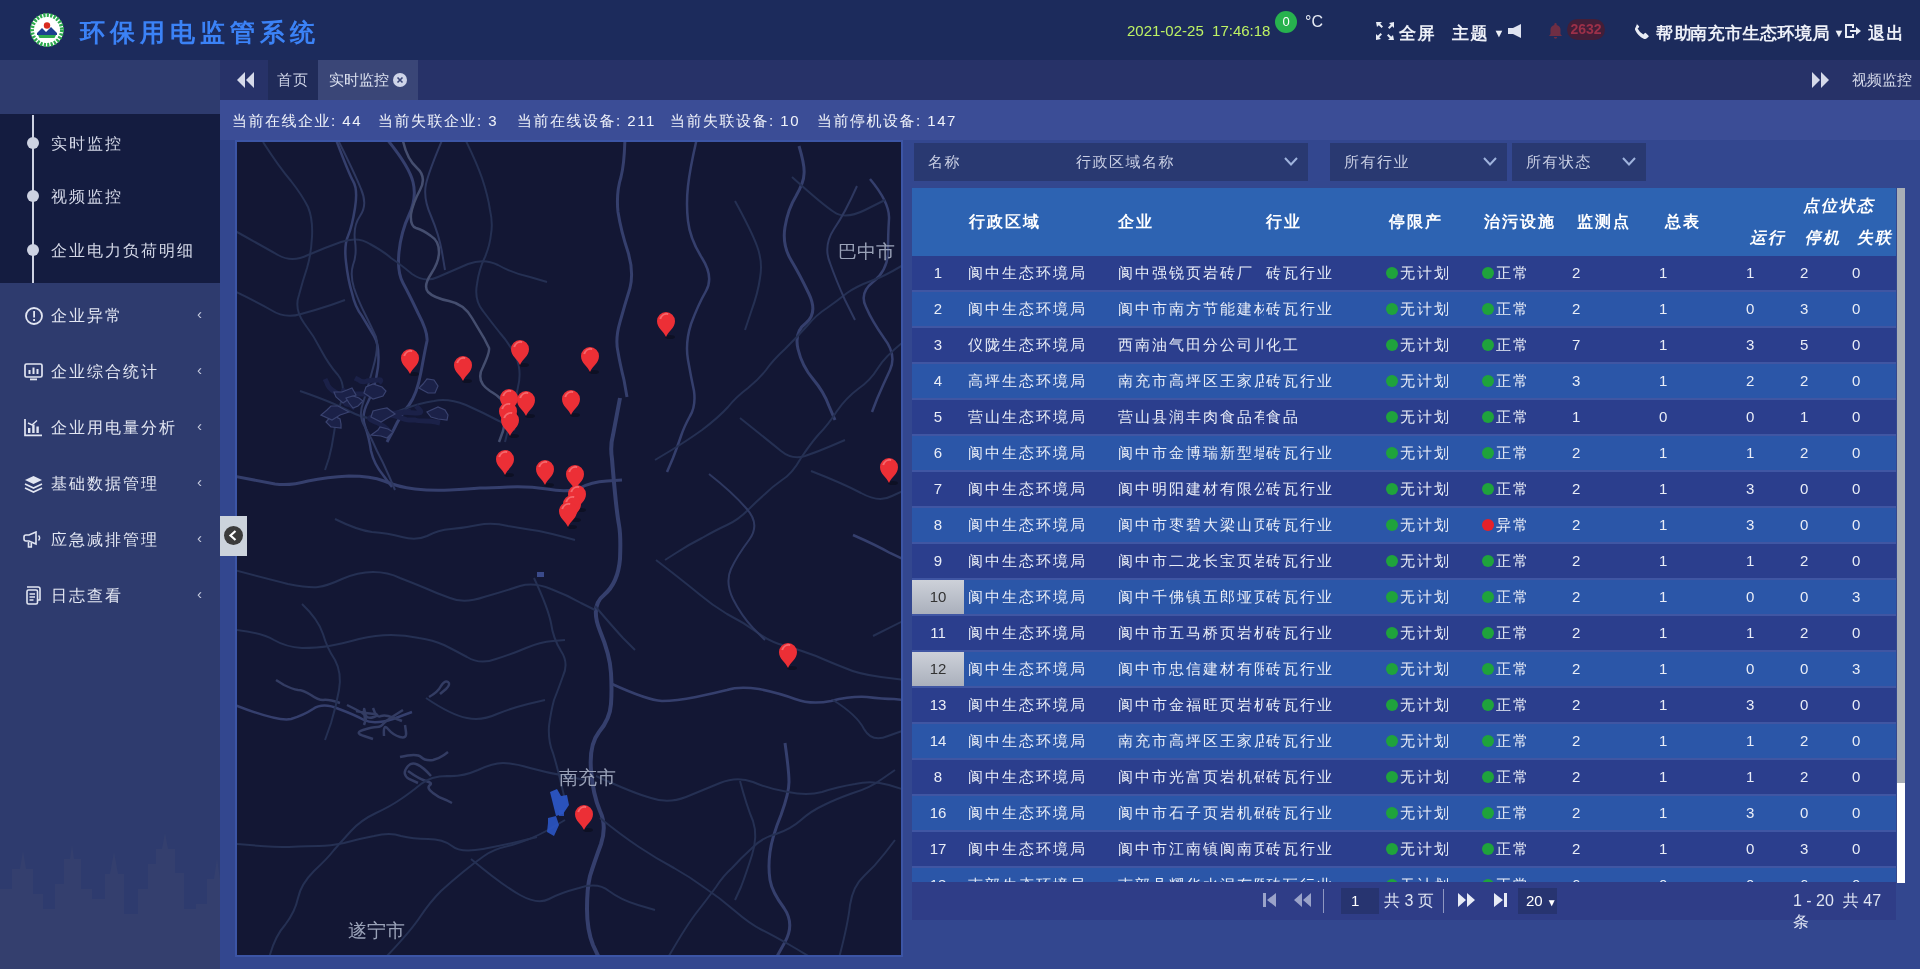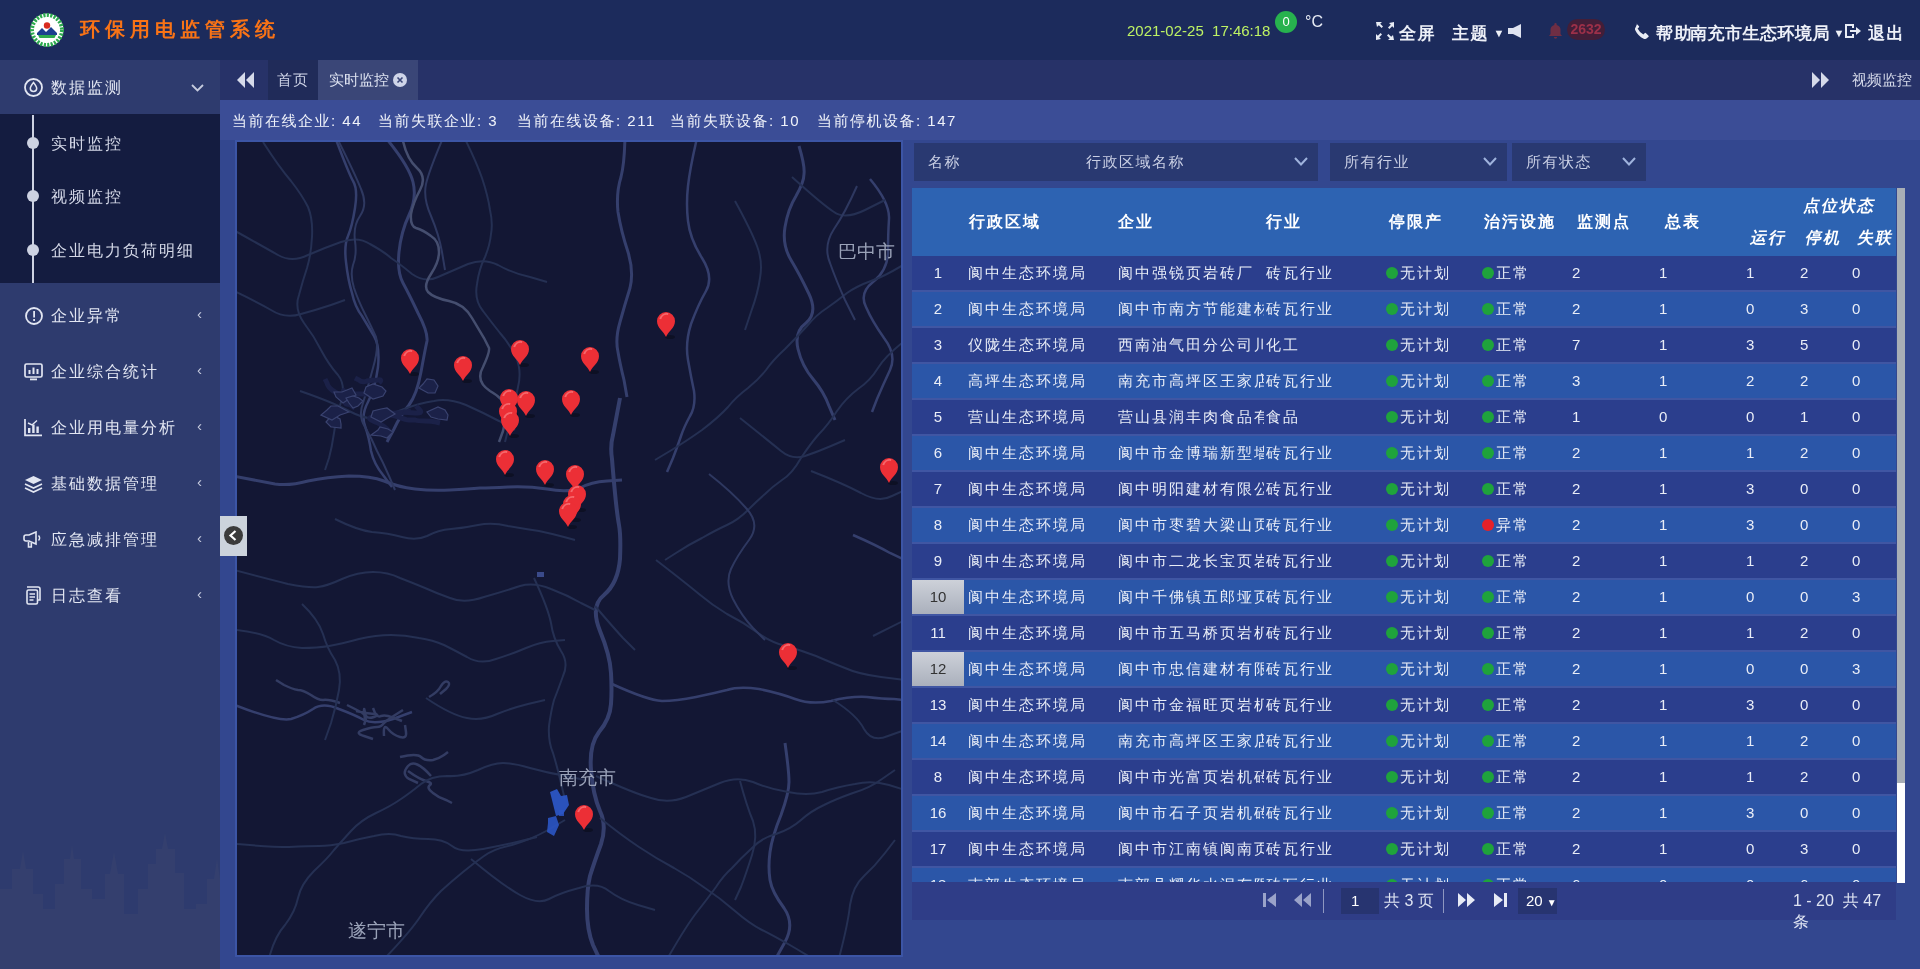--- a/index.html
+++ b/index.html
@@ -1,20 +1,20 @@
 <!DOCTYPE html>
 <html lang="zh"><head>
 <meta charset="utf-8">
 <title>环保用电监管系统</title>
 <style>
 *{margin:0;padding:0;box-sizing:border-box}
 html,body{width:1920px;height:969px;overflow:hidden;background:#33478f;font-family:"Liberation Sans",sans-serif;}
 .abs{position:absolute}
 #header{position:absolute;left:0;top:0;width:1920px;height:60px;background:#1c2b5c;z-index:5}
-#title{position:absolute;left:80px;top:16px;color:#f97316;font-size:20px;font-weight:bold;letter-spacing:5px}
+#title{position:absolute;left:80px;top:16px;color:#3b82f6;font-size:25px;font-weight:bold;letter-spacing:5px}
 #hdate{position:absolute;left:1127px;top:22px;color:#bef264;font-size:15px}
 #tempc{position:absolute;left:1275px;top:11px;width:22px;height:22px;border-radius:50%;background:#27b24e;color:#fff;font-size:13px;text-align:center;line-height:22px}
 #tempd{position:absolute;left:1305px;top:13px;color:#e8ecf5;font-size:16px}
 .hitem{position:absolute;top:22px;color:#edf0f8;font-size:17px;font-weight:bold;letter-spacing:1.5px}
 #sidebar{position:absolute;left:0;top:60px;width:220px;height:909px;background:#2e3b6e}
 #submenu{position:absolute;left:0;top:54px;width:220px;height:169px;background:#141c40}
 .mitem{position:absolute;left:0;width:220px;height:56px;color:#e2e6f2;font-size:16px}
 .mitem .txt{position:absolute;left:51px;top:18px;letter-spacing:2px}
 .mitem .chev{position:absolute;right:18px;top:17px;color:#c6cbde;font-size:15px}
 .subitem{position:absolute;left:51px;color:#d5d9e8;font-size:16px;letter-spacing:2px}
@@ -79,30 +79,20 @@
   </svg>
   <div class="hitem" style="left:1656px">帮助</div>
   <div class="hitem" style="left:1690px;letter-spacing:0.5px">南充市生态环境局<span style="font-size:11px;vertical-align:2px"> ▼</span></div>
   <svg class="abs" style="left:1845px;top:23px" width="17" height="16" viewBox="0 0 17 16" fill="#e8ecf5">
     <path d="M0 1h9v4H7V3H2v10h5v-2h2v4H0zM11 4l5 4-5 4V9H5V7h6z"></path>
   </svg>
   <div class="hitem" style="left:1868px">退出</div>
 </div>
 
 <div id="sidebar">
-  <div class="mitem" style="top:0">
-    <svg class="abs" style="left:24px;top:18px" width="19" height="19" viewBox="0 0 19 19">
-      <circle cx="9.5" cy="9.5" r="8.5" fill="none" stroke="#e2e6f2" stroke-width="1.8"></circle>
-      <path d="M9.5 4.5c2 2.6 3.2 4.2 3.2 5.8a3.2 3.2 0 0 1-6.4 0c0-1.6 1.2-3.2 3.2-5.8z" fill="none" stroke="#e2e6f2" stroke-width="1.5"></path>
-    </svg>
-    <span class="txt">数据监测</span>
-      <svg class="abs" style="right:16px;top:24px" width="13" height="8" viewBox="0 0 13 8">
-        <path d="M1 1 L6.5 6.5 L12 1" stroke="#c6cbde" stroke-width="1.8" fill="none"></path>
-      </svg>
-  </div>
   <div id="submenu"></div>
   <div id="subline"></div>
   <div class="sdot" style="top:77px"></div>
     <div class="subitem" style="top:74px">实时监控</div>
   <div class="sdot" style="top:130px"></div>
     <div class="subitem" style="top:127px">视频监控</div>
   <div class="sdot" style="top:184px"></div>
     <div class="subitem" style="top:181px">企业电力负荷明细</div>
   <div class="mitem" style="top:228px">
     <svg class="abs" style="left:25px;top:19px" width="18" height="18" viewBox="0 0 18 18">
@@ -372,21 +362,21 @@
     <svg class="abs" style="left:4px;top:10px" width="19" height="19" viewBox="0 0 19 19">
       <circle cx="9.5" cy="9.5" r="9.5" fill="#3b3b3b"></circle>
       <path d="M11.5 5 L6.5 9.5 L11.5 14" stroke="#fff" stroke-width="2.2" fill="none"></path>
     </svg>
   </div>
 
 <div id="rp">
 <div class="ffield" style="left:2px;width:160px">
       <span class="lab">名称</span>
     </div>
-<div class="ffield" style="left:160px;width:246px">
+<div class="ffield" style="left:150px;width:246px">
       <span class="lab">行政区域名称</span>
       <span class="dn">
         <svg width="14" height="9" viewBox="0 0 14 9">
           <path d="M1 1 L7 7.5 L13 1" stroke="#9fb3dd" stroke-width="2" fill="none"></path>
         </svg>
       </span>
     </div>
 <div class="ffield" style="left:418px;width:177px">
       <span class="lab">所有行业</span>
       <span class="dn">

